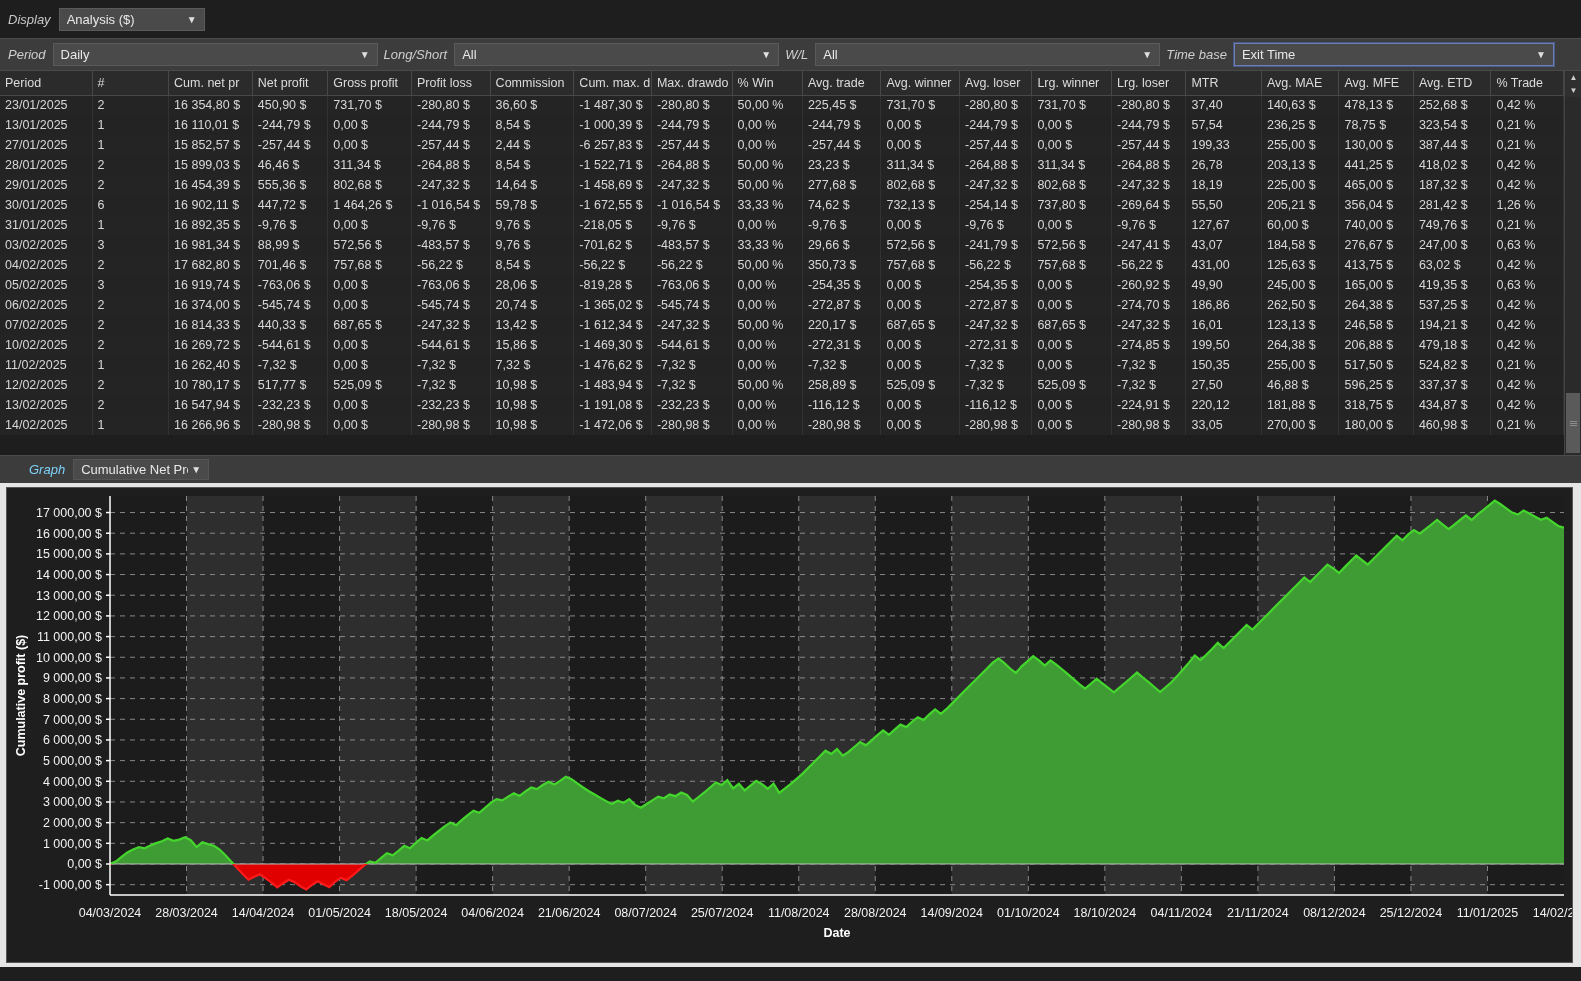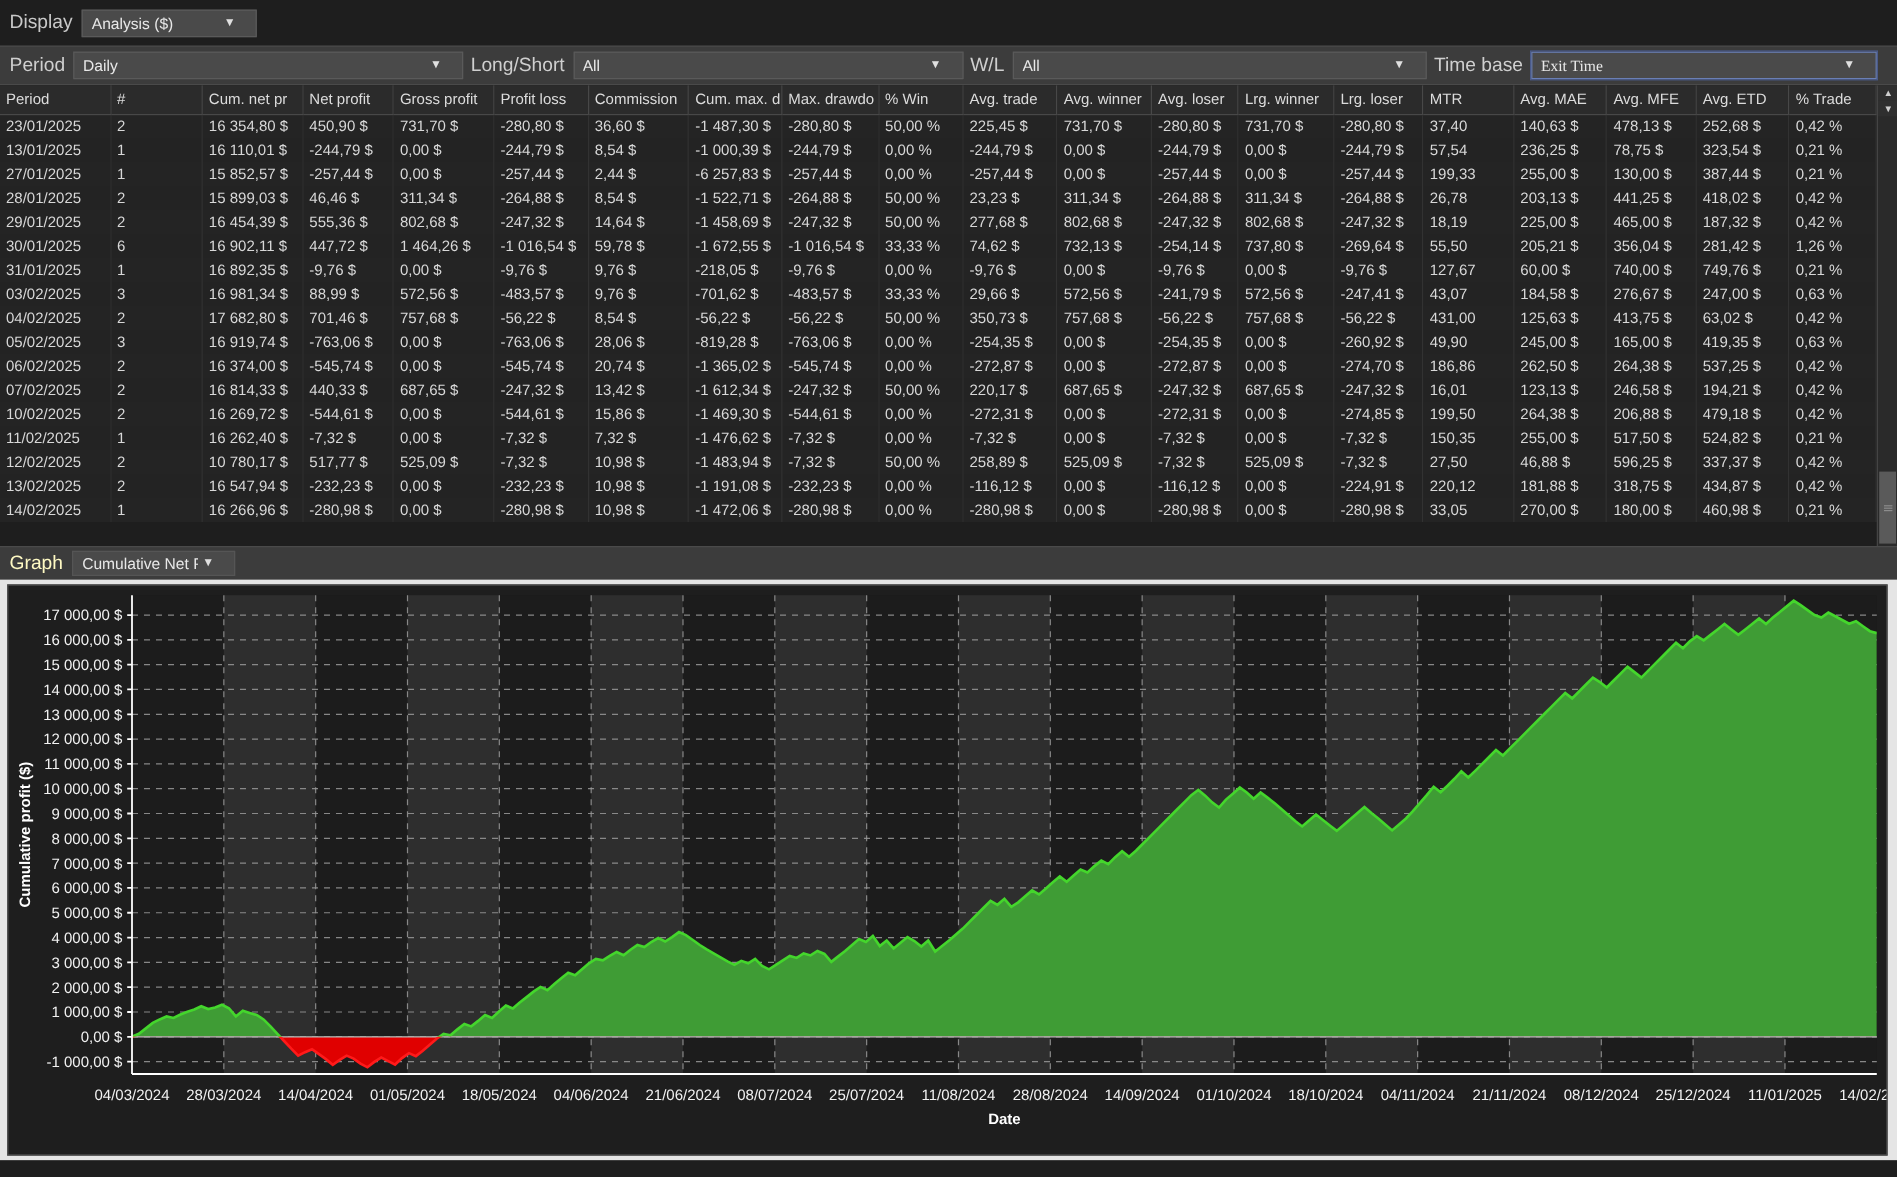--- a/index.html
+++ b/index.html
@@ -20,32 +20,33 @@
   
   .display-row {
     height: 38px;
     background: #1e1e1e;
     display: flex; align-items: center;
     padding-left: 8px;
     flex: 0 0 auto;
   }
   .lbl {
     color: #c8c8c8;
-    font-size: 16px;
+    font-size: 13px;
     margin-right: 8px;
     white-space: nowrap;
+    font-style: italic;
   }
   .combo {
     background: #4a4a4a;
     border: 1px solid #5a5a5a;
     height: 23px;
     display: flex; align-items: center;
     color: #e8e8e8;
     font-size: 13px;
-    padding: 0 14px 0 7px;
+    padding: 0 4px 0 7px;
     position: relative;
     cursor: default;
   }
   .combo .cval { flex: 1 1 auto; overflow: hidden; white-space: nowrap; }
   .combo .arrow {
     width: 16px; text-align: center;
     font-size: 10px; color: #e0e0e0;
     flex: 0 0 auto;
   }
   .combo.focused { border: 1px solid #6a7fb5; outline: 1px solid #4a5a8a; }
@@ -59,21 +60,21 @@
     display: flex; align-items: center;
     padding: 0 6px;
     gap: 0;
     flex: 0 0 auto;
   }
   .filter-bar .lbl { color: #cfcfcf; margin: 0 7px 0 6px; }
   .filter-bar .lbl:first-child { margin-left: 2px; }
   #period-combo { width: 325px; }
   #longshort-combo { width: 325px; }
   #wl-combo { width: 345px; }
-  #timebase-combo { width: 288px; font-family: Liberation Serif, serif; }
+  #timebase-combo { width: 320px; }
 
   
   .table-wrap {
     flex: 0 0 auto;
     height: 385px;
     background: #1e1e1e;
     display: flex;
     border-top: 1px solid #4a4a4a;
     overflow: hidden;
     position: relative;
@@ -141,21 +142,21 @@
 
   
   .graph-bar {
     height: 28px;
     background: #3c3c3c;
     border-top: 1px solid #4a4a4a;
     display: flex; align-items: center;
     padding-left: 8px;
     flex: 0 0 auto;
   }
-  .graph-bar .lbl { color: #fef9c3; margin-right: 8px; }
+  .graph-bar .lbl { color: #7dd3fc; margin-right: 8px; margin-left: 21px; }
   #graph-combo { width: 136px; height: 21px; background: #4a4a4a; border: 1px solid #555; }
 
   .chart-area {
     flex: 1 1 auto;
     background: #e5e5e5;
     padding: 4px 8px 4px 6px;
     position: relative;
     overflow: hidden;
   }
   .chart-frame {

